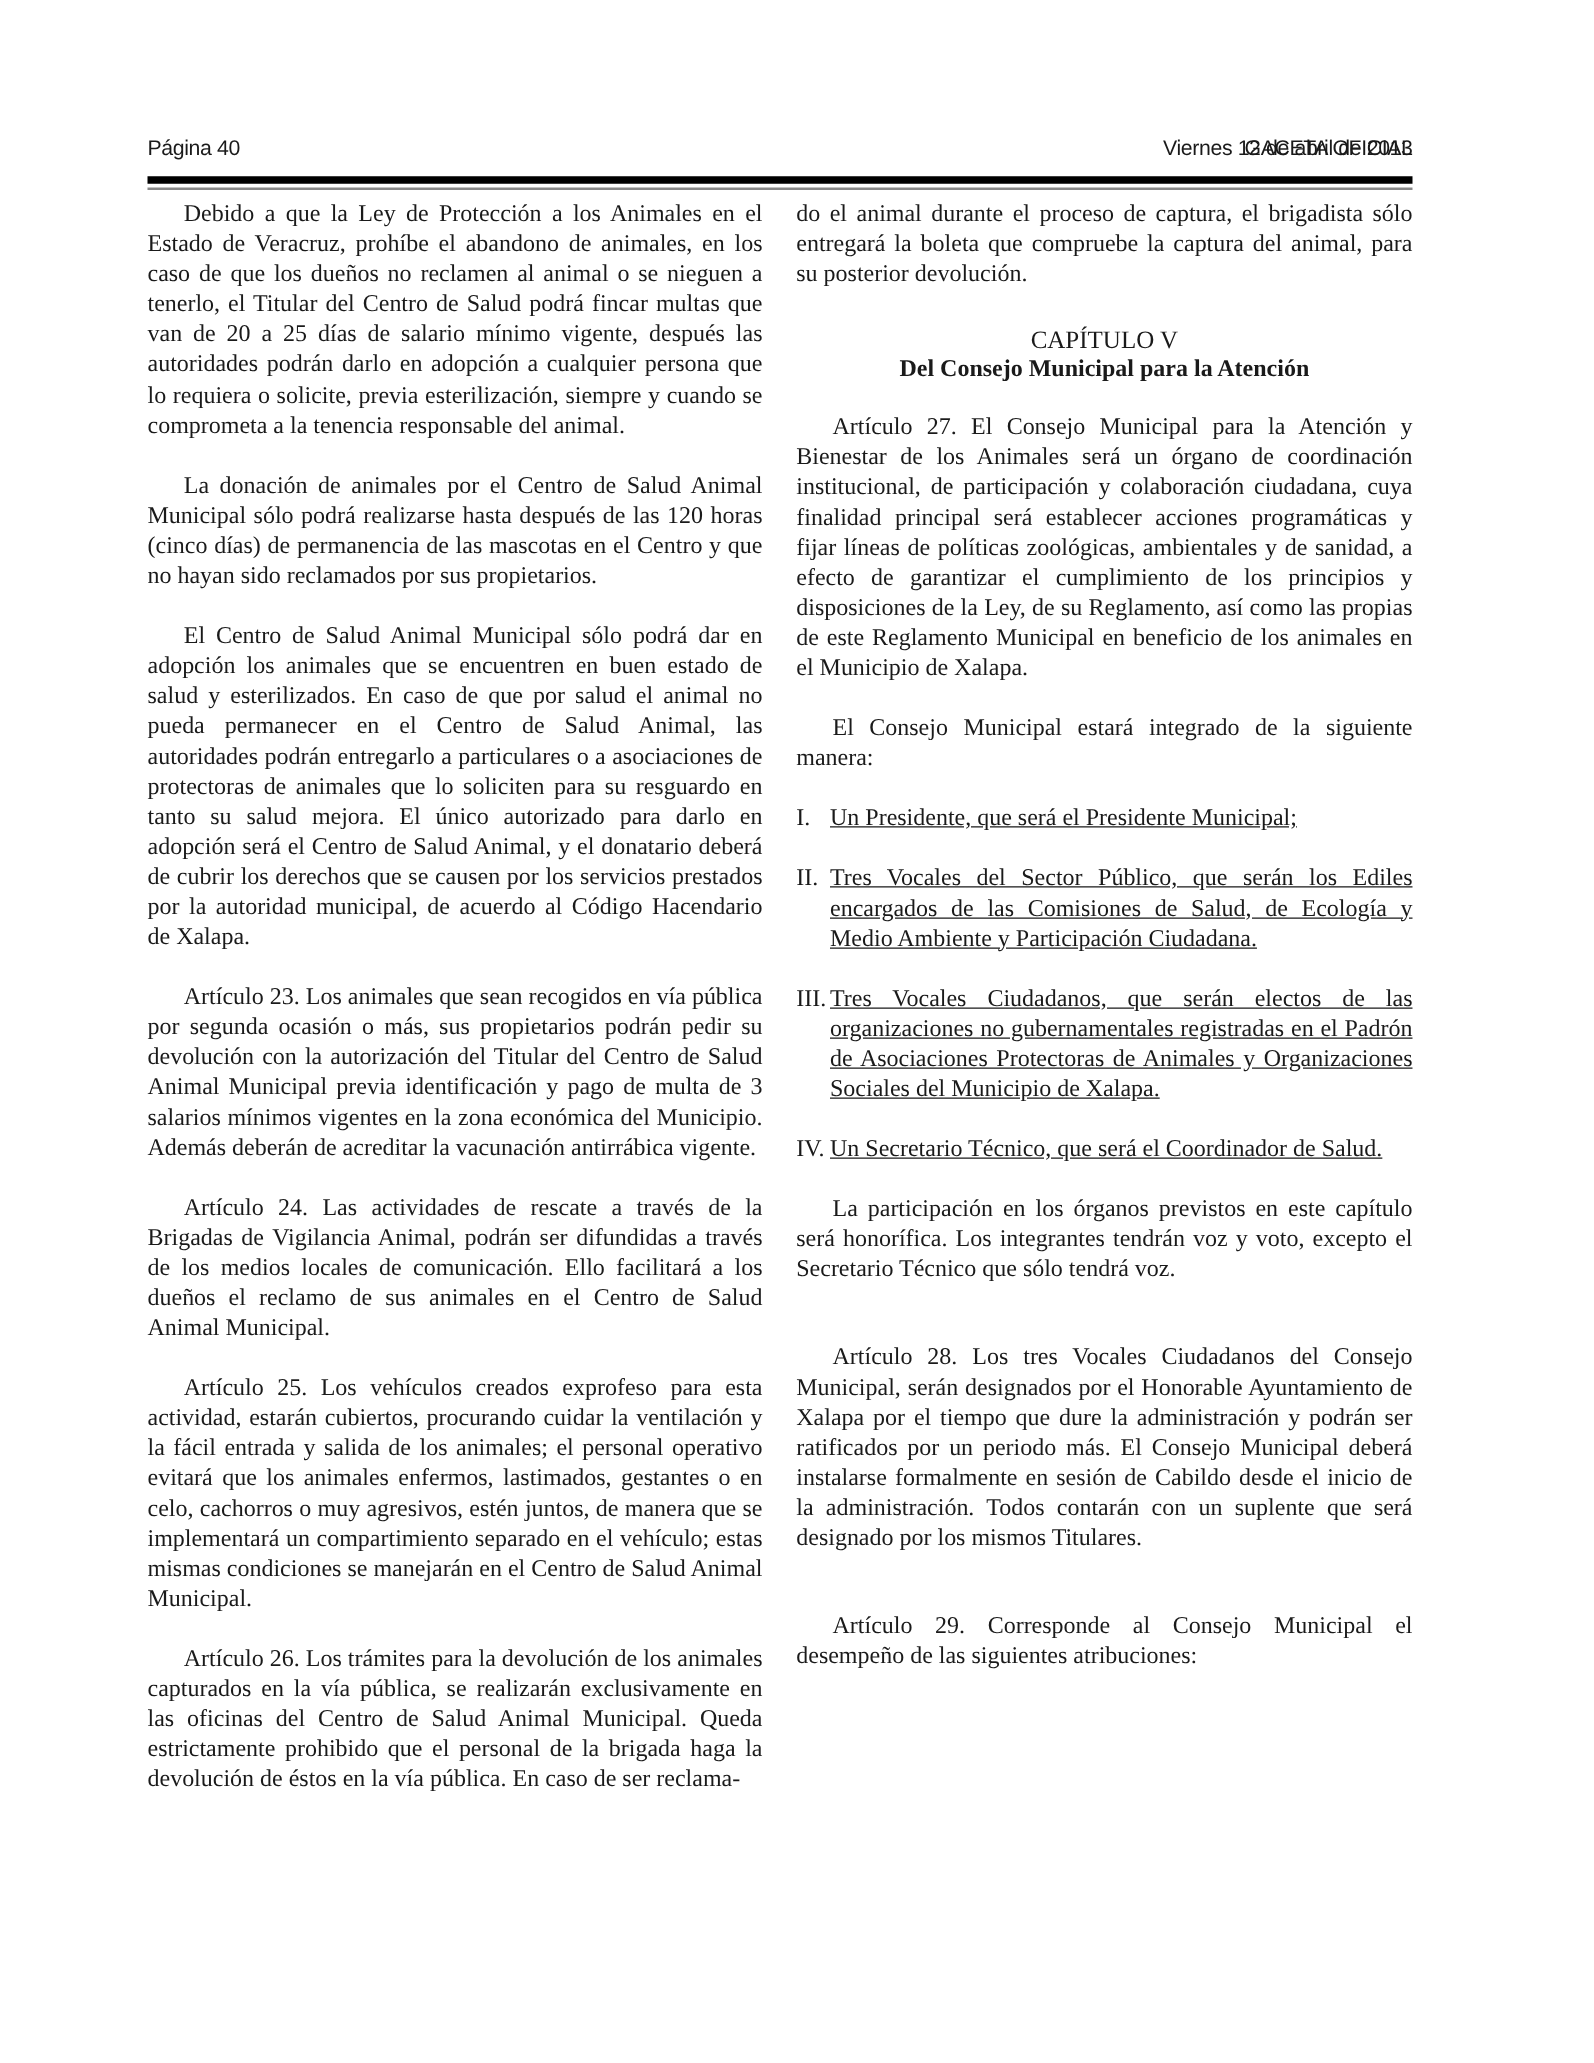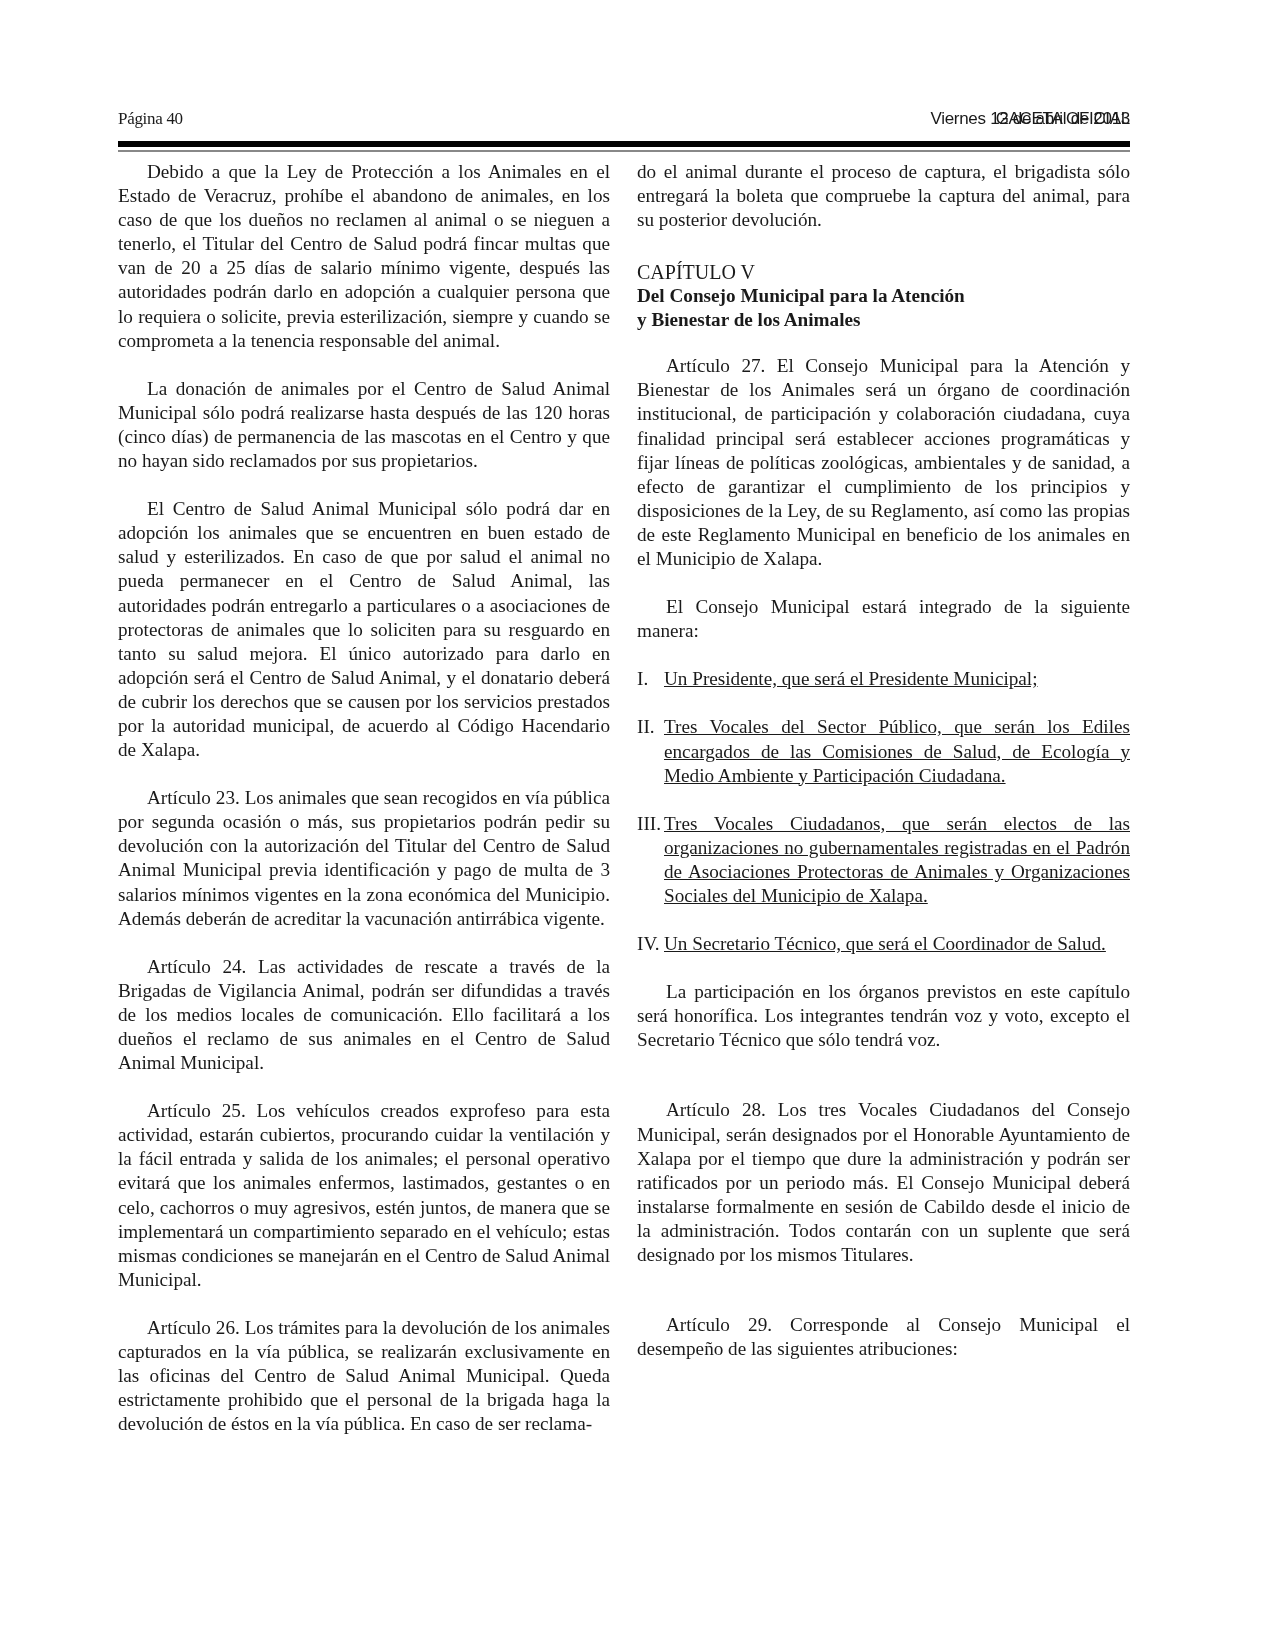--- a/index.html
+++ b/index.html
@@ -1,31 +1,31 @@
 <!DOCTYPE html>
 <html><head>
 <meta charset="utf-8">
 <style>
   html, body { margin: 0; padding: 0; background: #ffffff; }
   body { width: 1275px; height: 1650px; position: relative; overflow: hidden; color: #1a1a1a; }
   .header { position: absolute; left: 118px; top: 109px; width: 1012px; height: 24px;
     font-family: "Liberation Sans", sans-serif; font-size: 17px; letter-spacing: -0.3px; }
-  .header .left { position: absolute; left: 0; top: 0; font-family: Liberation Serif, serif; }
+  .header .left { position: absolute; left: 0; top: 0; }
   .header .center { position: absolute; left: 0; right: 0; top: 0; text-align: right; }
   .header .right { position: absolute; right: 0; top: 0; }
   .rule-thick { position: absolute; left: 118px; top: 141px; width: 1012px; height: 6px; background: #000; }
   .rule-thin { position: absolute; left: 118px; top: 150px; width: 1012px; height: 2px; background: #888; }
   .col { position: absolute; top: 160px; font-family: "Liberation Serif", serif; font-size: 19.2px;
     line-height: 24.1px; text-align: justify; }
   .col-left { left: 118px; width: 492px; }
   .col-right { left: 637px; width: 493px; }
   .col p { margin: 0 0 24px 0; text-indent: 29px; }
   .col p.noindent { text-indent: 0; }
   .col p b { font-weight: normal; }
-  .chapter { margin: 28px 0 22px 0; }
+  .chapter { text-align: center; margin: 28px 0 22px 0; }
   .chapter .num { font-size: 20px; line-height: 24px; }
   .chapter .title { font-weight: bold; line-height: 24px; }
   .list-item { display: flex; margin: 0 0 24px 0; }
   .list-item .roman { width: 27px; flex: none; }
   .list-item .text { flex: 1; text-align: justify; text-decoration: underline; }
   .spacer-lg { height: 22px; }
 </style>
 </head>
 <body>
 
@@ -45,21 +45,20 @@
   <p><b>Artículo 24.</b><span> Las actividades de rescate a través de la Brigadas de Vigilancia Animal, podrán ser difundidas a través de los medios locales de comunicación. Ello facilitará a los dueños el reclamo de sus animales en el Centro de Salud Animal Municipal.</span></p>
   <p><b>Artículo 25.</b><span> Los vehículos creados exprofeso para esta actividad, estarán cubiertos, procurando cuidar la ventilación y la fácil entrada y salida de los animales; el personal operativo evitará que los animales enfermos, lastimados, gestantes o en celo, cachorros o muy agresivos, estén juntos, de manera que se implementará un compartimiento separado en el vehículo; estas mismas condiciones se manejarán en el Centro de Salud Animal Municipal.</span></p>
   <p><b>Artículo 26.</b><span> Los trámites para la devolución de los animales capturados en la vía pública, se realizarán exclusivamente en las oficinas del Centro de Salud Animal Municipal. Queda estrictamente prohibido que el personal de la brigada haga la devolución de éstos en la vía pública. En caso de ser reclama-</span></p>
 </div>
 
 <div class="col col-right">
   <p class="noindent">do el animal durante el proceso de captura, el brigadista sólo entregará la boleta que compruebe la captura del animal, para su posterior devolución.</p>
   <div class="chapter">
     <div class="num">CAPÍTULO V</div>
     <div class="title">Del Consejo Municipal para la Atención</div>
-    <div class="title">y Bienestar de los Animales</div>
   </div>
   <p><b>Artículo 27.</b><span> El Consejo Municipal para la Atención y Bienestar de los Animales será un órgano de coordinación institucional, de participación y colaboración ciudadana, cuya finalidad principal será establecer acciones programáticas y fijar líneas de políticas zoológicas, ambientales y de sanidad, a efecto de garantizar el cumplimiento de los principios y disposiciones de la Ley, de su Reglamento, así como las propias de este Reglamento Municipal en beneficio de los animales en el Municipio de Xalapa.</span></p>
   <p>El Consejo Municipal estará integrado de la siguiente manera:</p>
   <div class="list-item">
     <span class="roman">I.</span>
     <span class="text">Un Presidente, que será el Presidente Municipal;</span>
   </div>
   <div class="list-item">
     <span class="roman">II.</span>
     <span class="text">Tres Vocales del Sector Público, que serán los Ediles encargados de las Comisiones de Salud, de Ecología y Medio Ambiente y Participación Ciudadana.</span>

